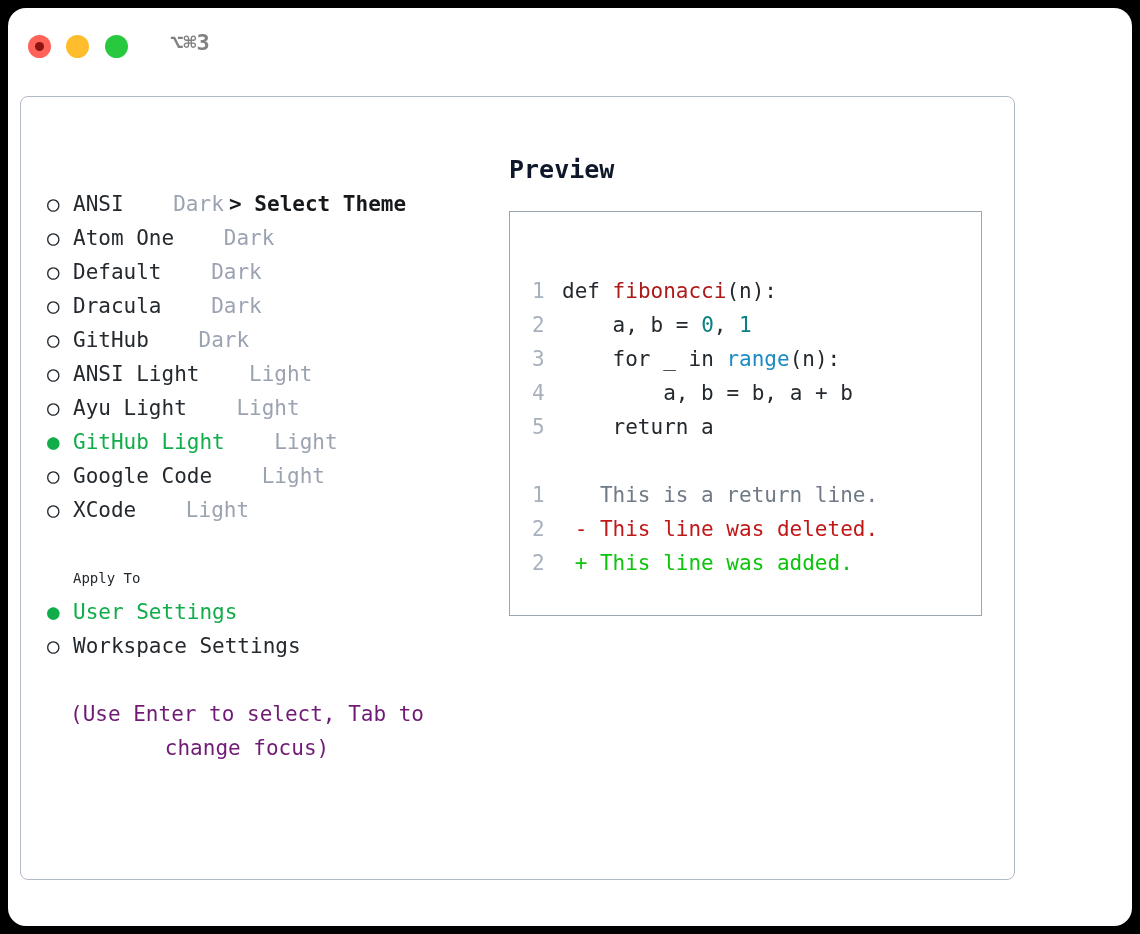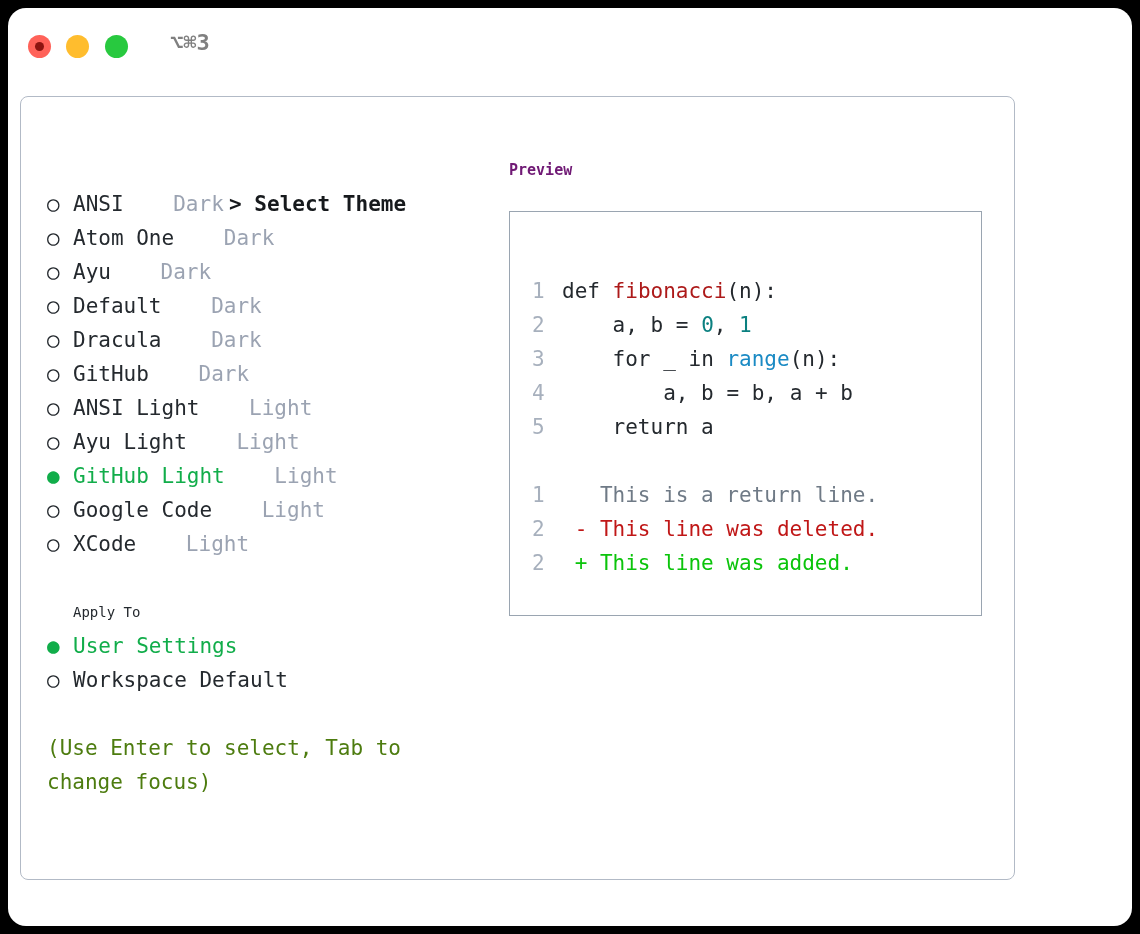--- a/index.html
+++ b/index.html
@@ -113,35 +113,36 @@
     font-size: 14px;
     white-space: pre;
     color: #24292e;
     padding-left: 26px;
   }
 
   #hint {
     margin-top: 34px;
     font-size: 21px;
     line-height: 34px;
-    color: #4d7c0f;
+    color: #701a75;
     width: 400px;
     white-space: pre-wrap;
+    text-align: center;
   }
 
   
   #right-col {
     position: absolute;
     left: 488px;
     top: 56px;
   }
   #preview-title {
-    font-size: 15px;
+    font-size: 25px;
     font-weight: bold;
-    color: #701a75;
+    color: #0f172a;
     line-height: 34px;
     white-space: pre;
   }
   #preview-box {
     margin-top: 24px;
     width: 473px;
     height: 405px;
     border: 1.5px solid #9aa5b1;
     background: #ffffff;
     box-sizing: border-box;
@@ -186,38 +187,37 @@
 
     <div id="left-col">
 
       <div class="row header">
         <span>&gt; Select Theme</span>
       </div>
 
       <div id="theme-items">
           <div class="row"><span class="marker">○</span><span class="name">ANSI</span><span class="tag"> Dark</span></div>
           <div class="row"><span class="marker">○</span><span class="name">Atom One</span><span class="tag"> Dark</span></div>
-          <div class="row"><span class="marker">○</span><span class="name">Ayu</span><span class="tag"> Dark</span></div>
           <div class="row"><span class="marker">○</span><span class="name">Default</span><span class="tag"> Dark</span></div>
           <div class="row"><span class="marker">○</span><span class="name">Dracula</span><span class="tag"> Dark</span></div>
           <div class="row"><span class="marker">○</span><span class="name">GitHub</span><span class="tag"> Dark</span></div>
           <div class="row"><span class="marker">○</span><span class="name">ANSI Light</span><span class="tag"> Light</span></div>
           <div class="row"><span class="marker">○</span><span class="name">Ayu Light</span><span class="tag"> Light</span></div>
           <div class="row"><span class="marker on">●</span><span class="name sel">GitHub Light</span><span class="tag"> Light</span></div>
           <div class="row"><span class="marker">○</span><span class="name">Google Code</span><span class="tag"> Light</span></div>
           <div class="row"><span class="marker">○</span><span class="name">XCode</span><span class="tag"> Light</span></div>
         </div>
 
       <div class="spacer-row"></div>
 
       <div id="apply-title">Apply To</div>
 
       <div id="apply-items">
           <div class="row"><span class="marker on">●</span><span class="name sel">User Settings</span></div>
-          <div class="row"><span class="marker">○</span><span class="name">Workspace Default</span></div>
+          <div class="row"><span class="marker">○</span><span class="name">Workspace Settings</span></div>
         </div>
 
       <div id="hint">(Use Enter to select, Tab to change focus)</div>
     </div>
 
     <div id="right-col">
       <div id="preview-title">Preview</div>
       <div id="preview-box">
         <div id="code-block">
             <div class="code-line"><span class="lineno">1</span><span class="tok-kw">def</span><span class="tok-plain"> </span><span class="tok-fn">fibonacci</span><span class="tok-plain">(</span><span class="tok-plain">n</span><span class="tok-plain">):</span></div>

